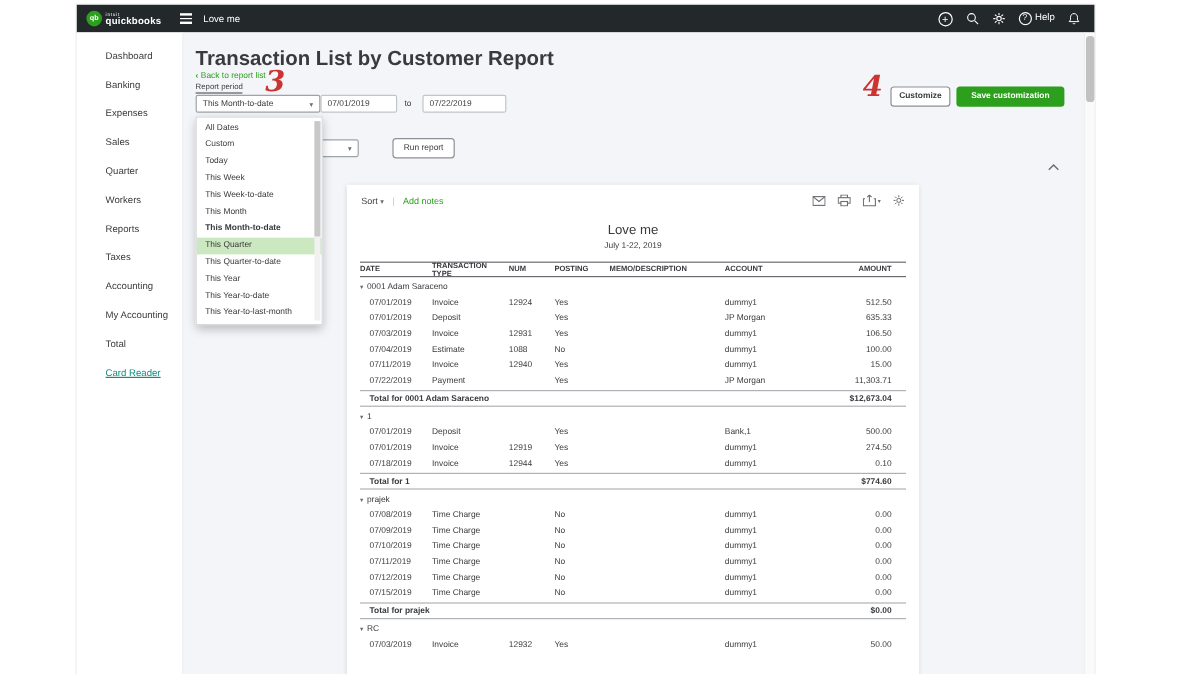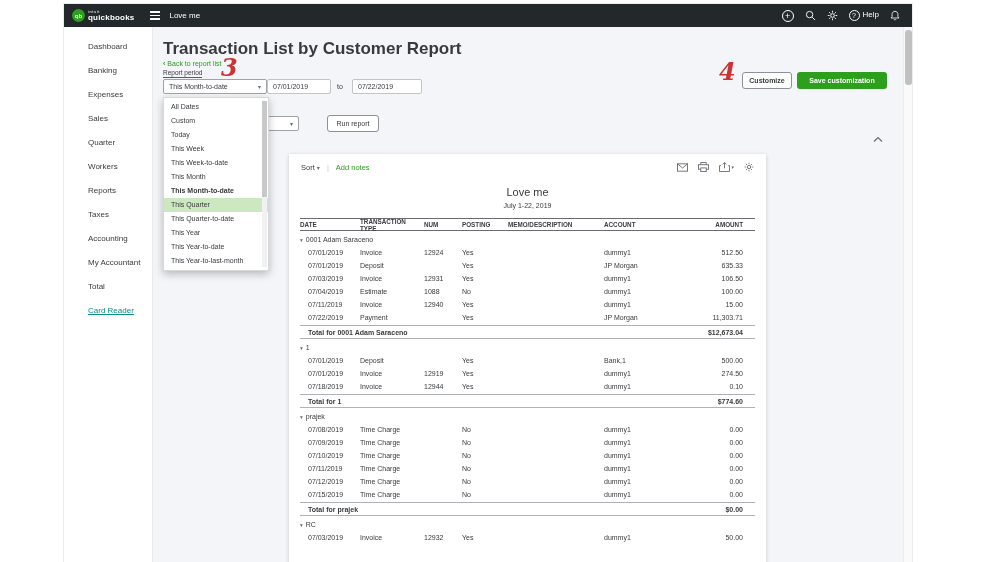--- a/index.html
+++ b/index.html
@@ -158,21 +158,21 @@
     <nav class="sidebar" id="sidebar">
         <div class="sidebar-item">Dashboard</div>
         <div class="sidebar-item">Banking</div>
         <div class="sidebar-item">Expenses</div>
         <div class="sidebar-item">Sales</div>
         <div class="sidebar-item">Quarter</div>
         <div class="sidebar-item">Workers</div>
         <div class="sidebar-item">Reports</div>
         <div class="sidebar-item">Taxes</div>
         <div class="sidebar-item">Accounting</div>
-        <div class="sidebar-item">My Accountant</div>
+        <div class="sidebar-item">My Accounting</div>
         <div class="sidebar-item">Total</div>
         <div class="sidebar-item accent">Card Reader</div>
       </nav>
 
     <main class="main">
       <h1 class="page-title">Transaction List by Customer Report</h1>
 
       <a class="back-link"><span class="chev">‹</span><span>Back to report list</span></a>
 
       <span class="report-period-label">Report period</span>

